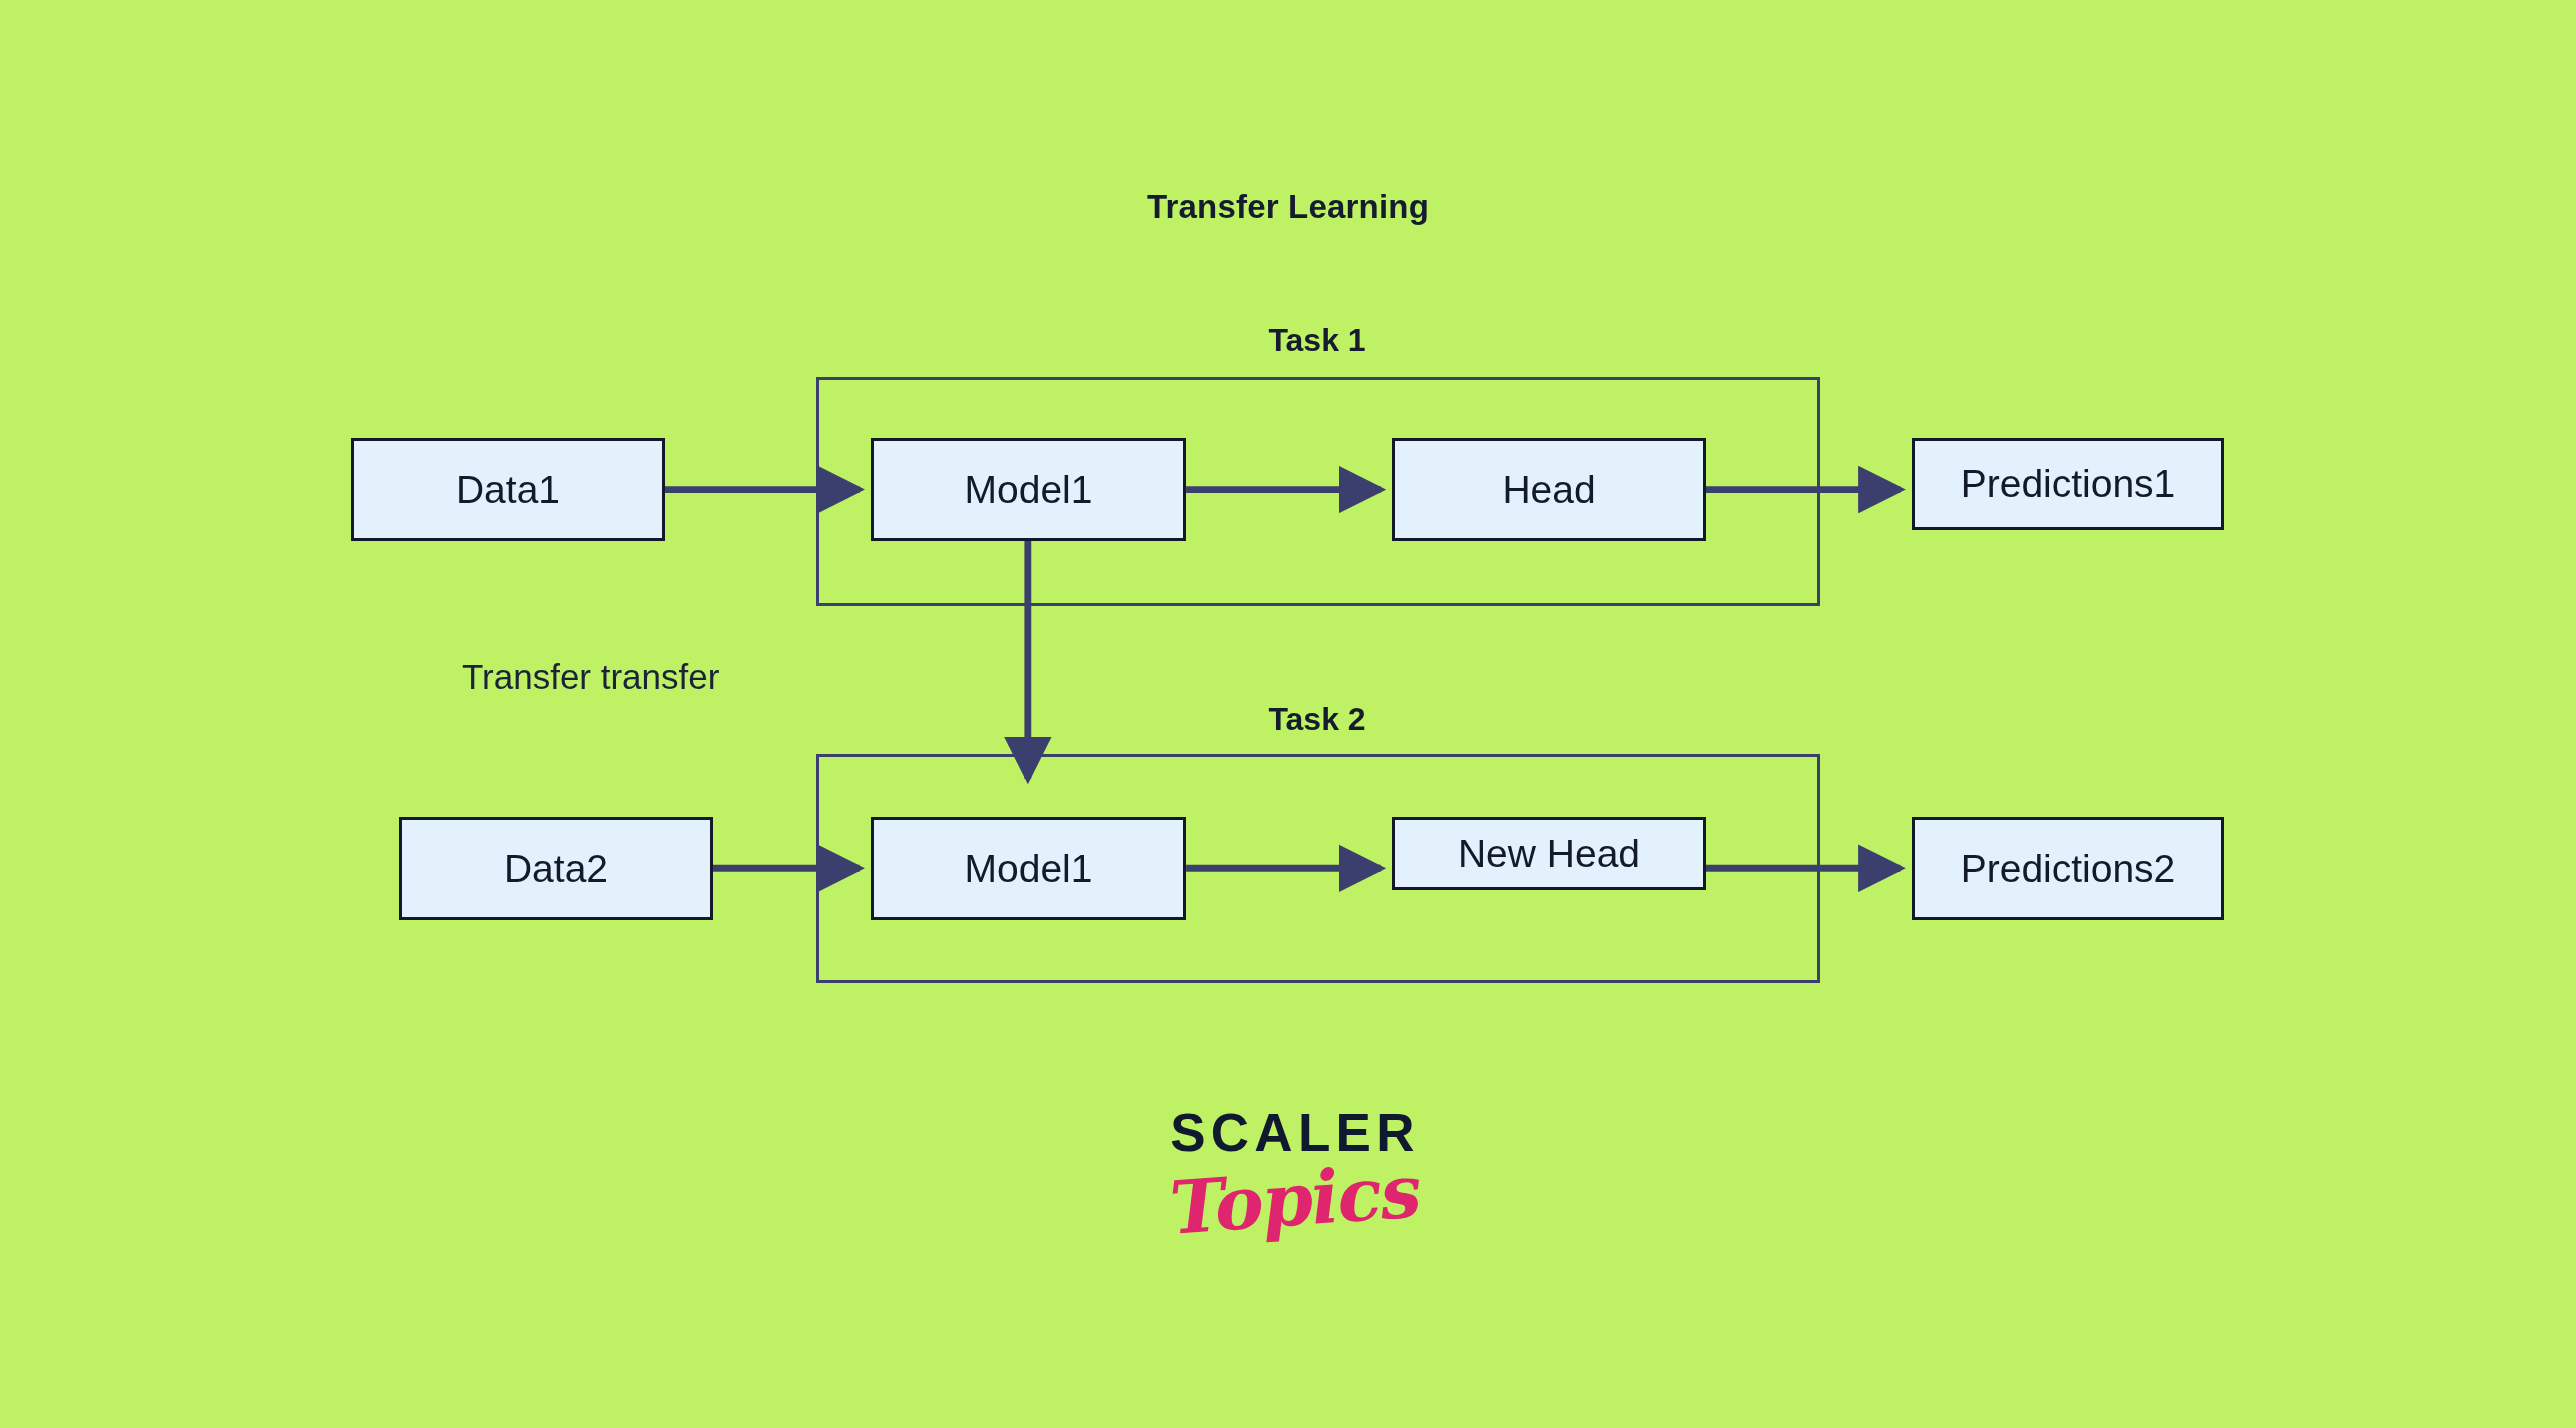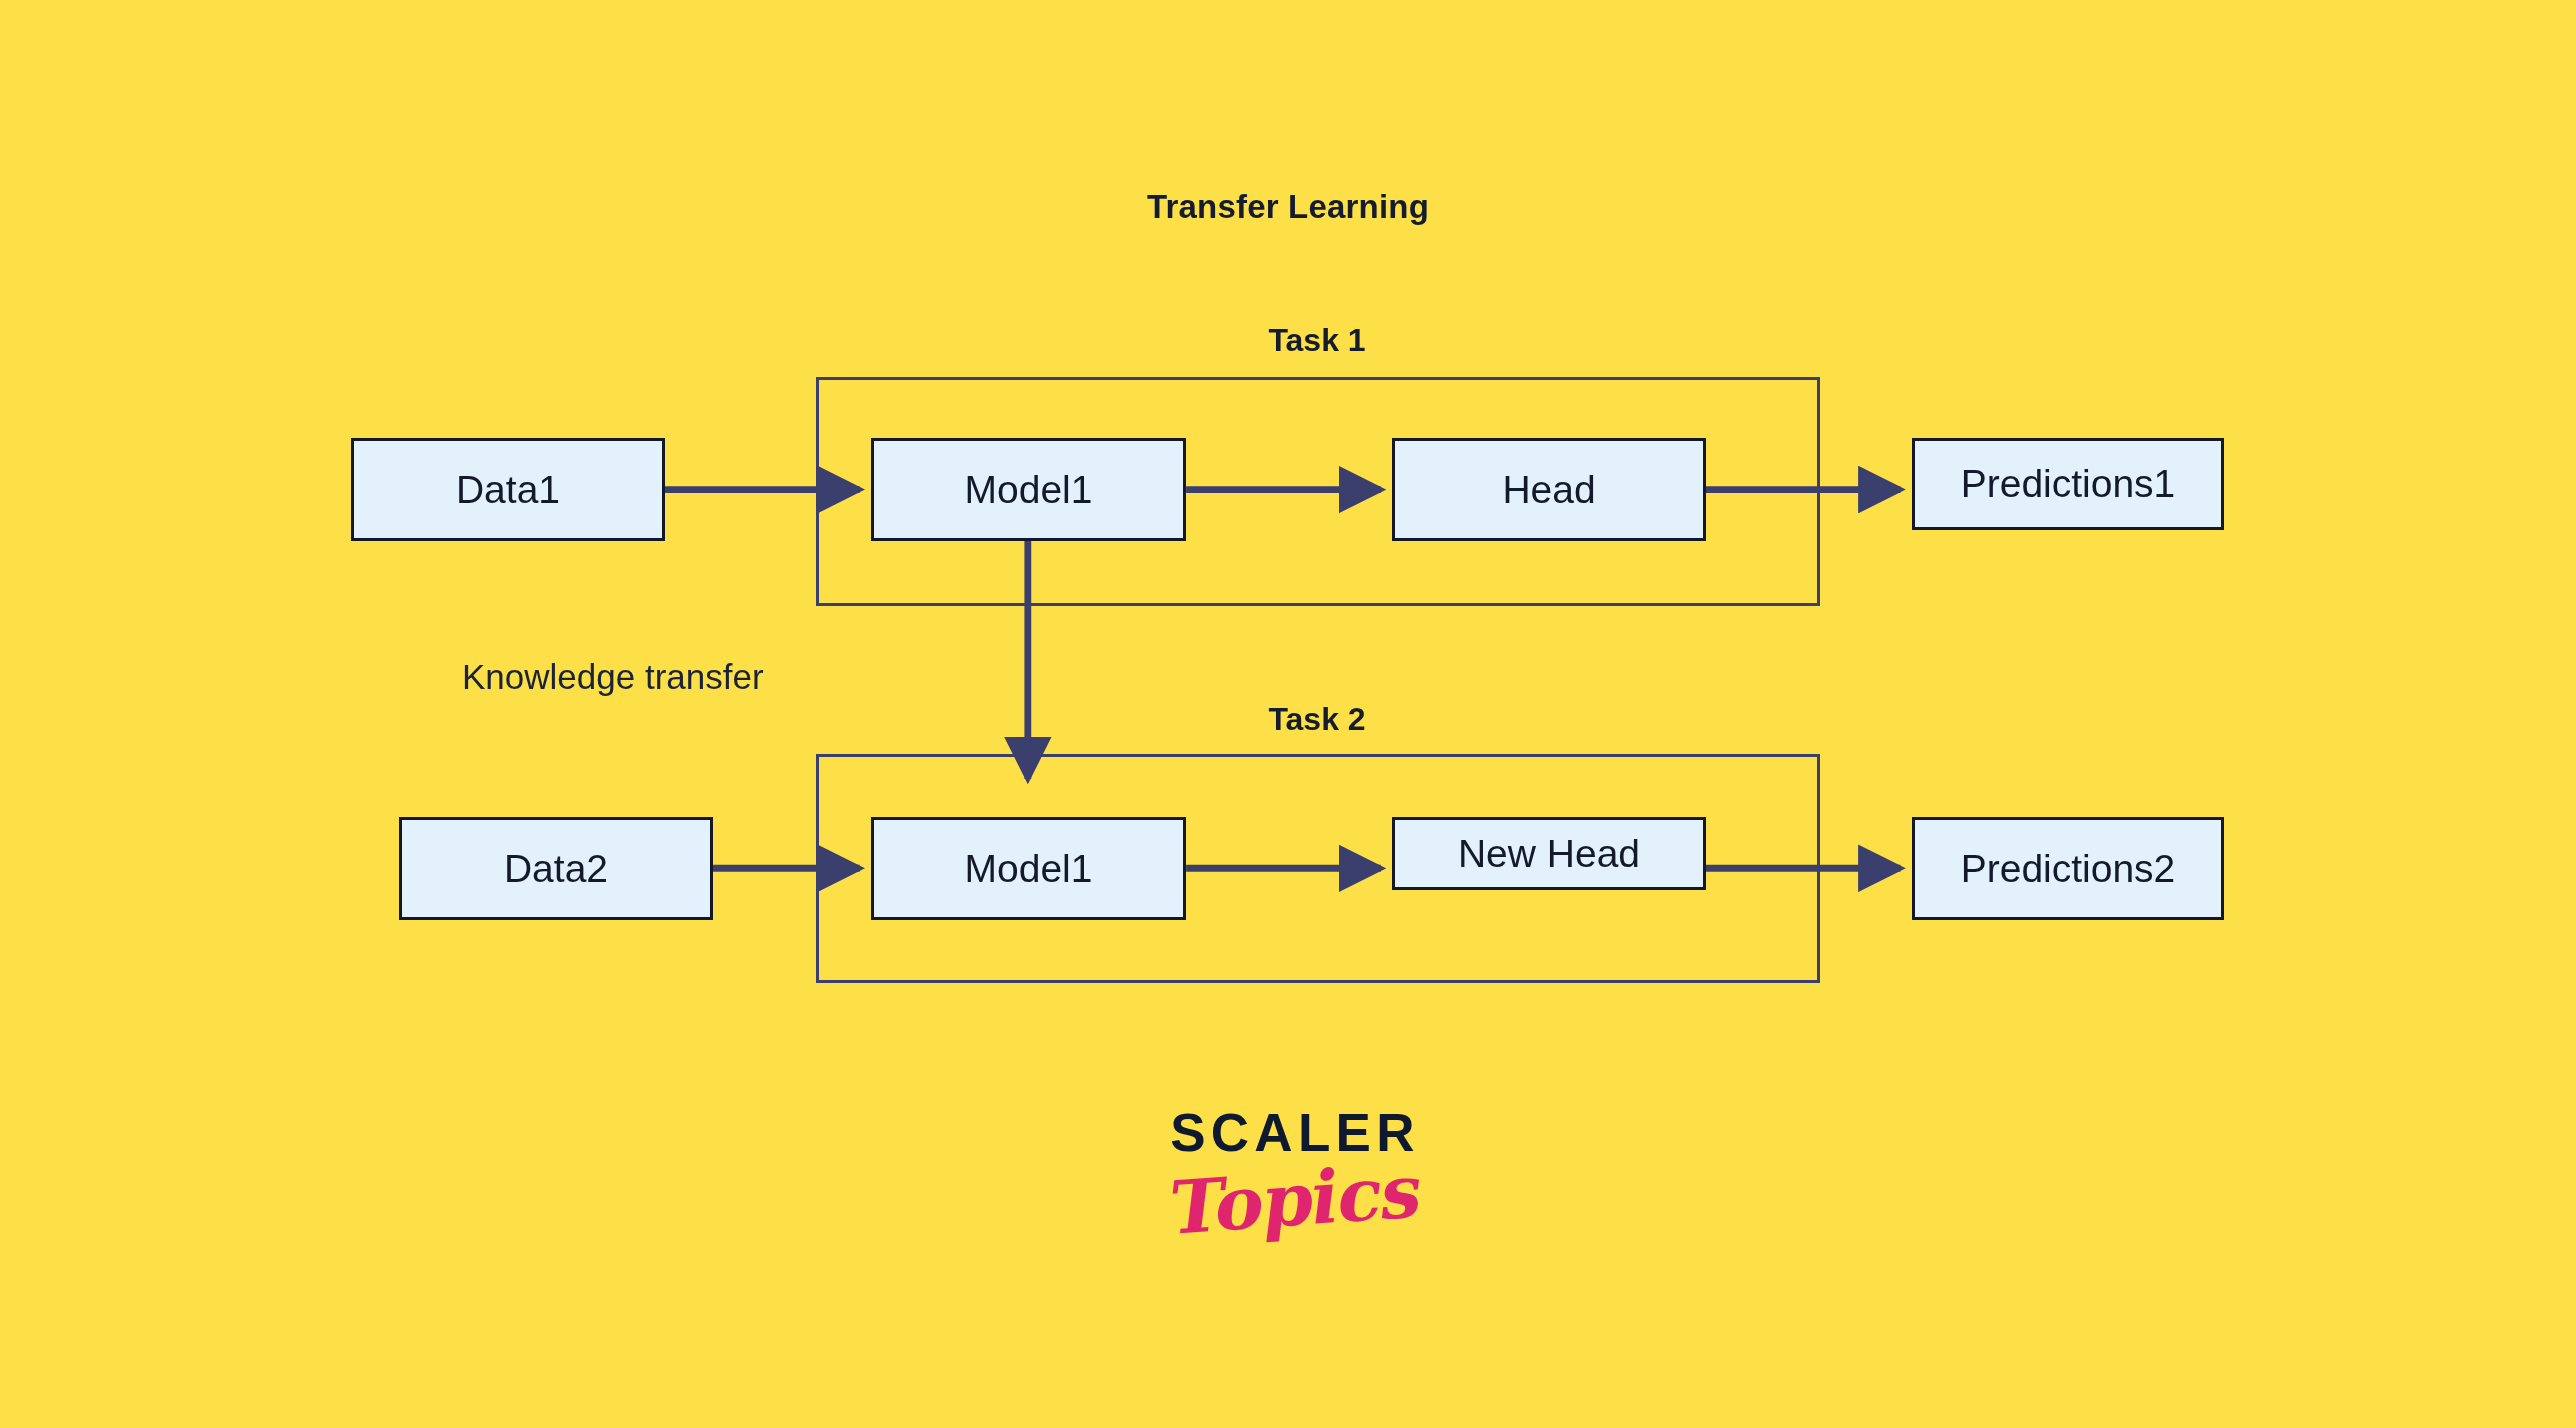--- a/index.html
+++ b/index.html
@@ -7,21 +7,21 @@
     padding: 0;
     background: #ffffff;
   }
   body {
     font-family: "DejaVu Sans", sans-serif;
   }
   #canvas {
     position: relative;
     width: 2576px;
     height: 1429px;
-    background: #fde047;
+    background: #bef264;
     overflow: hidden;
   }
   
   .diagram-title {
     position: absolute;
     left: 0;
     width: 2576px;
     top: 188px;
     text-align: center;
     font-family: "Liberation Sans", sans-serif;
@@ -135,21 +135,21 @@
 <div id="canvas">
 
   <div class="diagram-title" id="diagram-title">Transfer Learning</div>
 
   <div class="task-title" id="task1-title">Task 1</div>
   <div class="task-container" id="task1-container"></div>
 
   <div class="task-title" id="task2-title">Task 2</div>
   <div class="task-container" id="task2-container"></div>
 
-  <div class="transfer-label">Knowledge transfer</div>
+  <div class="transfer-label">Transfer transfer</div>
 
   <svg id="connectors" viewBox="0 0 3401 1886" xmlns="http://www.w3.org/2000/svg">
     <defs>
       <marker id="arrowhead" markerWidth="7" markerHeight="7" refX="6.2" refY="3.5" orient="auto" markerUnits="strokeWidth">
         <path d="M0,0 L7,3.5 L0,7 Z" fill="#3b3f6e"></path>
       </marker>
     </defs>
 
     <line x1="878" y1="646" x2="1135" y2="646" stroke="#3b3f6e" stroke-width="9" marker-end="url(#arrowhead)"></line>
     <line x1="1566" y1="646" x2="1823" y2="646" stroke="#3b3f6e" stroke-width="9" marker-end="url(#arrowhead)"></line>

